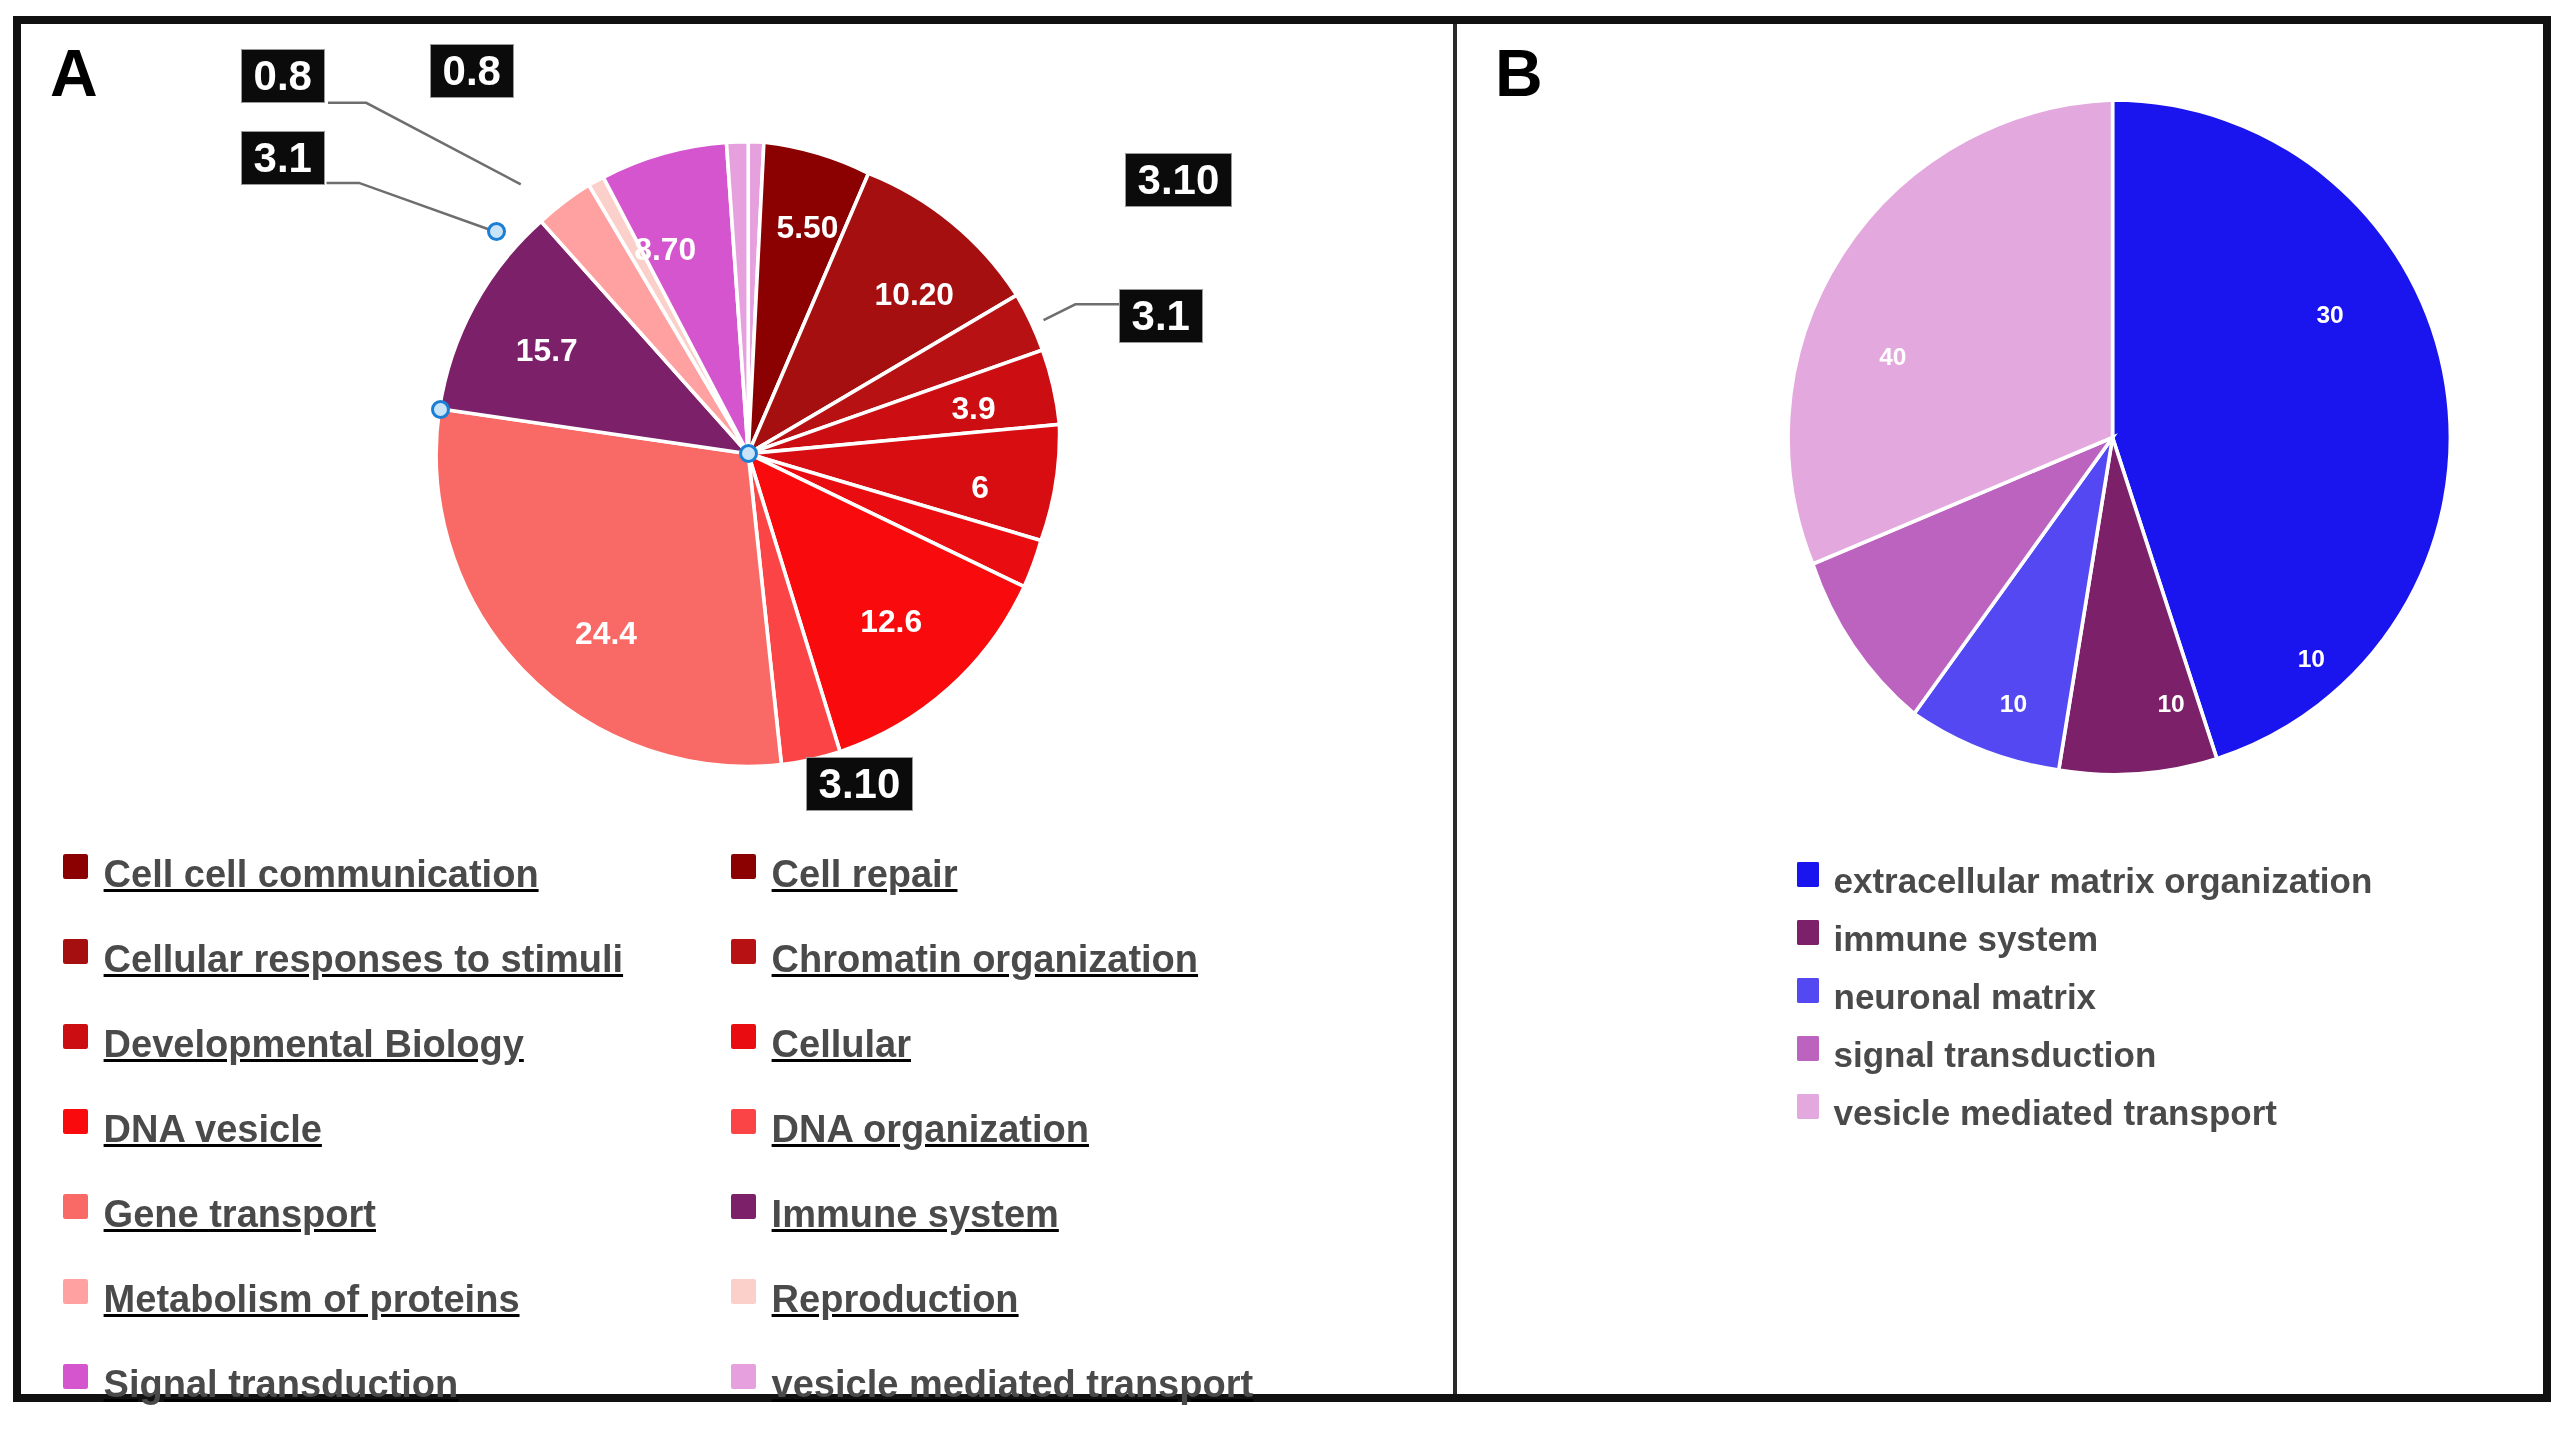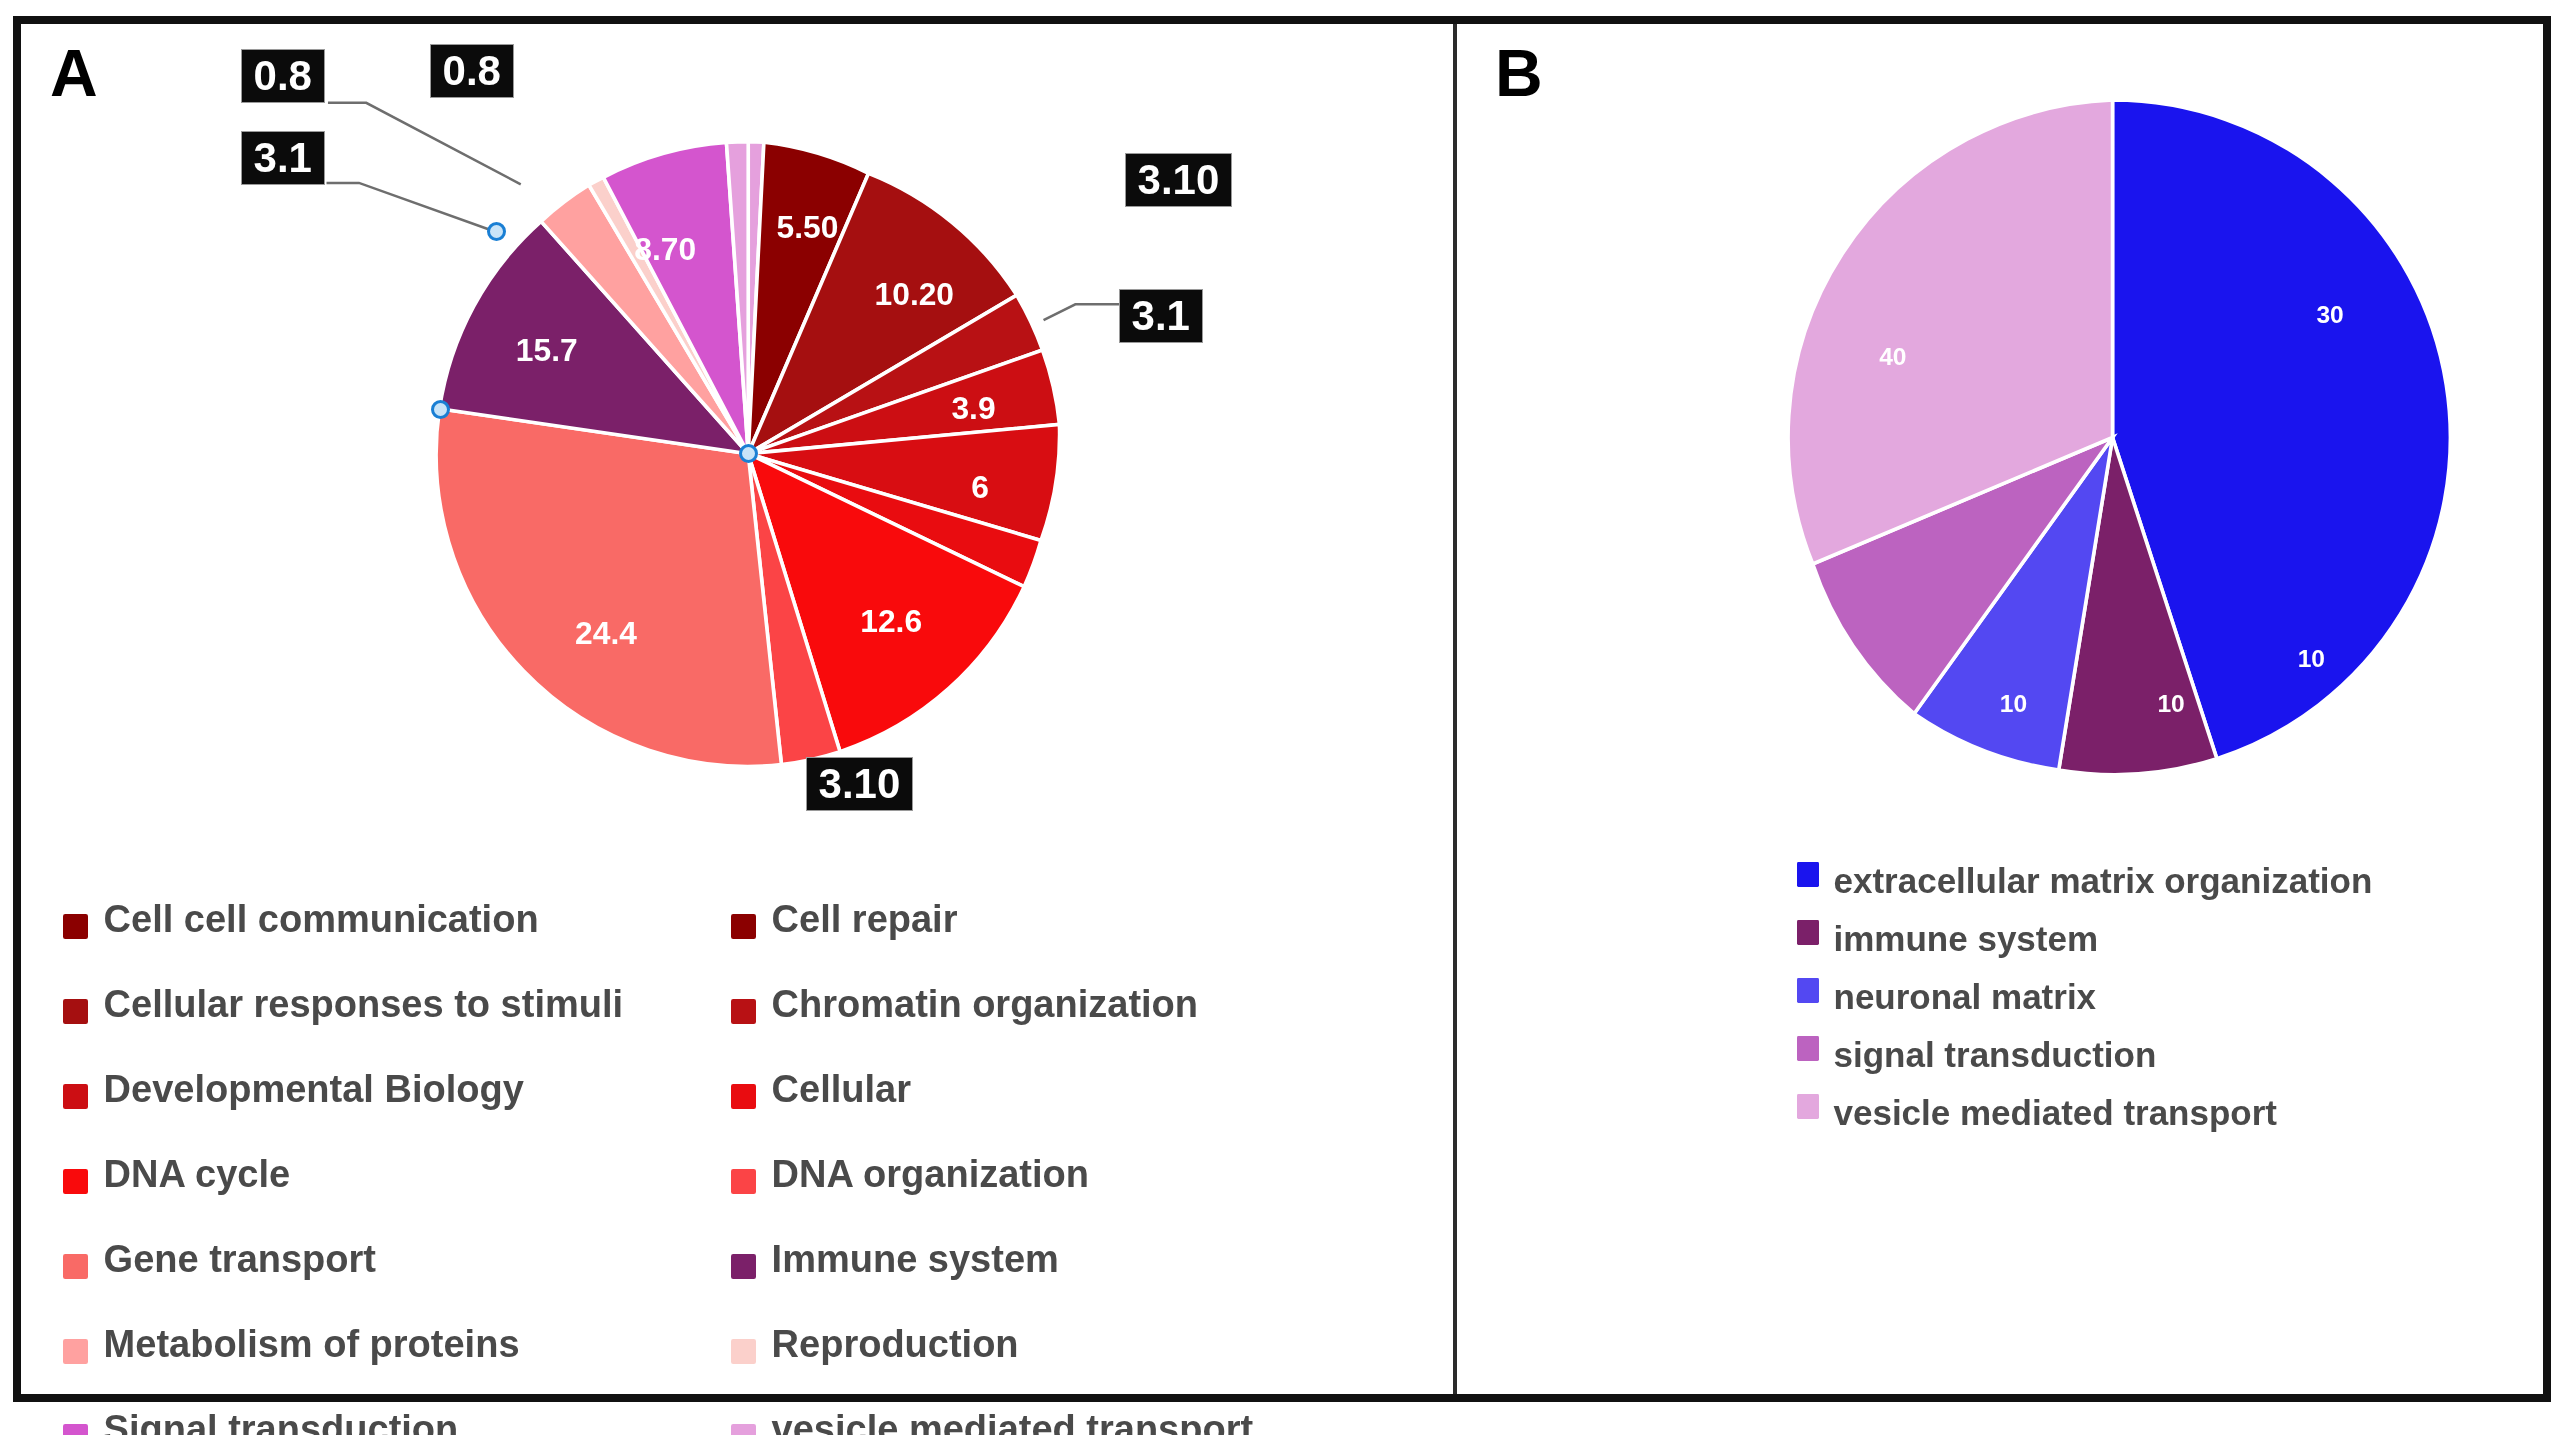--- a/index.html
+++ b/index.html
@@ -45,21 +45,21 @@
     position:absolute;width:19px;height:19px;border-radius:50%;
     background:#c9e4f8;border:3.6px solid #1a7fd4;box-sizing:border-box;
   }
 
   
   .legend{position:absolute;}
   #legend-a{left:42px;top:830px;width:1373px;}
   #legend-b{left:340px;top:838px;width:723px;}
   .legend-grid-a{display:grid;grid-template-columns:668px 668px;row-gap:0px;}
   .legend-col{display:flex;flex-direction:column;}
-  .legend-item{display:flex;align-items:flex-end;height:85px;}
+  .legend-item{display:flex;align-items:flex-start;height:85px;text-decoration:underline;}
   .legend-item-b{display:flex;align-items:flex-start;height:58px;}
   .swatch{
     width:24.6px;height:24.6px;flex:0 0 24.6px;margin-right:16px;
     border-radius:2.2px;
   }
   .swatch-b{
     width:22px;height:24.6px;flex:0 0 22px;margin-right:14.5px;border-radius:1.4px;
   }
   .legend-text{
     font-family:"Liberation Sans",sans-serif;font-weight:bold;
@@ -154,21 +154,21 @@
           <div class="legend-item">
             <span class="swatch" style="background:#A50F10"></span>
             <span class="legend-text">Cellular responses to stimuli</span>
           </div>
           <div class="legend-item">
             <span class="swatch" style="background:#CC0E13"></span>
             <span class="legend-text">Developmental Biology</span>
           </div>
           <div class="legend-item">
             <span class="swatch" style="background:#F90A0C"></span>
-            <span class="legend-text">DNA cycle</span>
+            <span class="legend-text">DNA vesicle</span>
           </div>
           <div class="legend-item">
             <span class="swatch" style="background:#F96A66"></span>
             <span class="legend-text">Gene transport</span>
           </div>
           <div class="legend-item">
             <span class="swatch" style="background:#FFA1A0"></span>
             <span class="legend-text">Metabolism of proteins</span>
           </div>
           <div class="legend-item">

